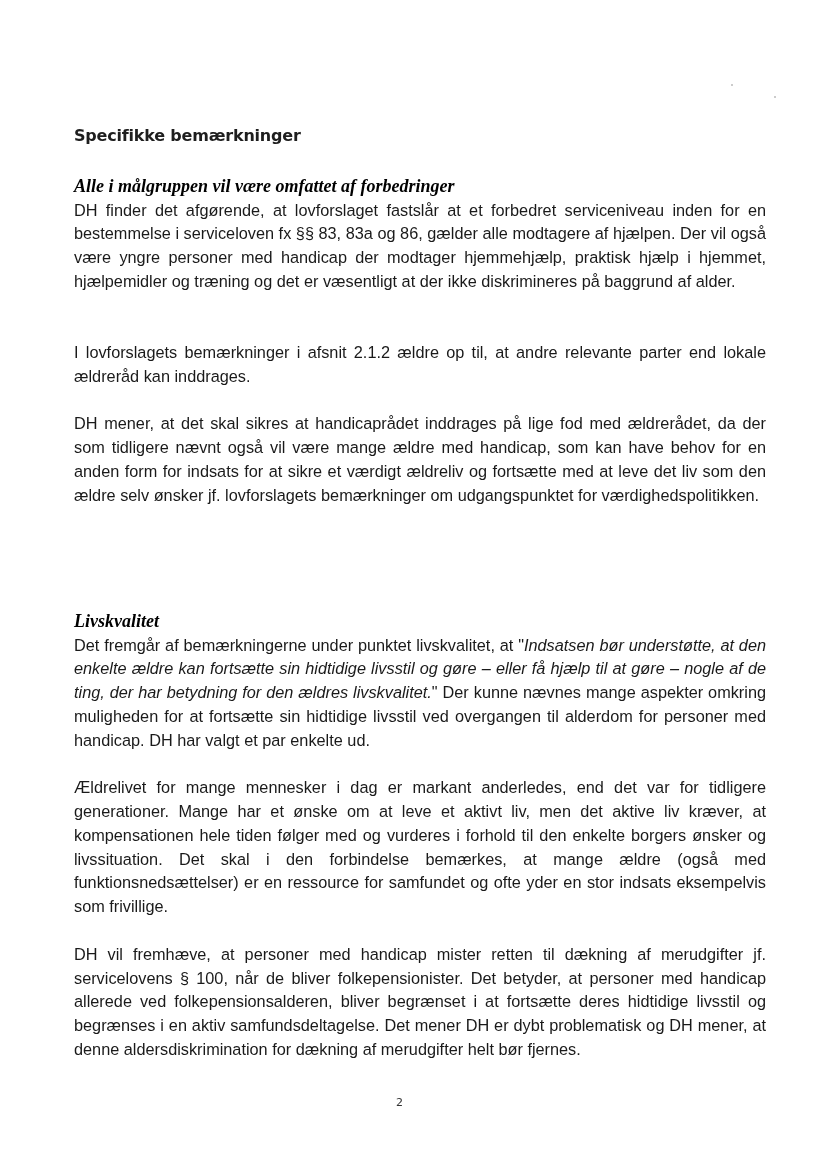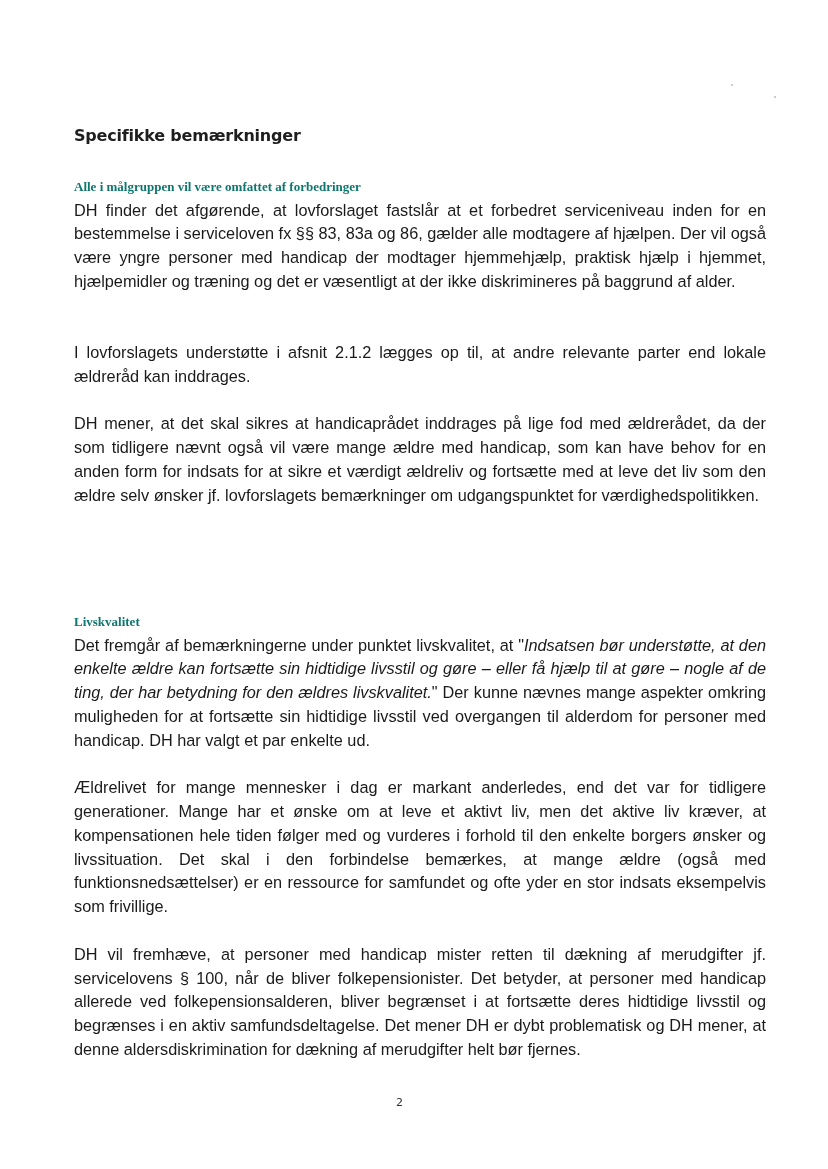--- a/index.html
+++ b/index.html
@@ -5,22 +5,22 @@
   html, body { margin: 0; padding: 0; background: #ffffff; }
   body { width: 828px; height: 1169px; position: relative; overflow: hidden; }
   .page { position: absolute; left: 0; top: 0; width: 828px; height: 936px; background: #fff; }
   .heading {
     position: absolute; left: 74px; top: 126px;
     font-family: "DejaVu Sans", sans-serif; font-weight: bold; font-size: 16px;
     color: #1e1e1e; letter-spacing: -0.2px;
   }
   .block { position: absolute; left: 74px; width: 692px; }
   .sub {
-    font-family: "Liberation Serif", serif; font-weight: bold;
-    font-size: 13px; color: #0f766e; line-height: 23.5px; display: block;
+    font-family: "Liberation Serif", serif; font-style: italic; font-weight: bold;
+    font-size: 18px; color: #000000; line-height: 23.5px; display: block;
   }
   .p {
     font-family: Liberation Sans, sans-serif; font-size: 16.3px; color: #1a1a1a;
     line-height: 23.8px; text-align: justify; margin: 0;
   }
   .p .it { font-style: italic; }
   .pagenum {
     position: absolute; left: 396px; top: 1096px;
     font-family: "DejaVu Sans", sans-serif; font-size: 11px; color: #333;
   }
@@ -34,21 +34,21 @@
   <span class="speck" style="left:774px;top:96px;"></span>
 
   <div class="heading">Specifikke bemærkninger</div>
 
   <div class="block" style="top:175px;">
     <span class="sub">Alle i målgruppen vil være omfattet af forbedringer</span>
     <p class="p">DH finder det afgørende, at lovforslaget fastslår at et forbedret serviceniveau inden for en bestemmelse i serviceloven fx §§ 83, 83a og 86, gælder alle modtagere af hjælpen. Der vil også være yngre personer med handicap der modtager hjemmehjælp, praktisk hjælp i hjemmet, hjælpemidler og træning og det er væsentligt at der ikke diskrimineres på baggrund af alder.</p>
   </div>
 
   <div class="block" style="top:341px;">
-    <p class="p">I lovforslagets understøtte i afsnit 2.1.2 lægges op til, at andre relevante parter end lokale ældreråd kan inddrages.</p>
+    <p class="p">I lovforslagets bemærkninger i afsnit 2.1.2 ældre op til, at andre relevante parter end lokale ældreråd kan inddrages.</p>
     <p class="p" style="margin-top:23.8px;">DH mener, at det skal sikres at handicaprådet inddrages på lige fod med ældrerådet, da der som tidligere nævnt også vil være mange ældre med handicap, som kan have behov for en anden form for indsats for at sikre et værdigt ældreliv og fortsætte med at leve det liv som den ældre selv ønsker jf. lovforslagets bemærkninger om udgangspunktet for værdighedspolitikken.</p>
   </div>
 
   <div class="block" style="top:610px;">
     <span class="sub">Livskvalitet</span>
     <p class="p"><span>Det fremgår af bemærkningerne under punktet livskvalitet, at "</span><span class="it">Indsatsen bør understøtte, at den enkelte ældre kan fortsætte sin hidtidige livsstil og gøre – eller få hjælp til at gøre – nogle af de ting, der har betydning for den ældres livskvalitet.</span><span>" Der kunne nævnes mange aspekter omkring muligheden for at fortsætte sin hidtidige livsstil ved overgangen til alderdom for personer med handicap. DH har valgt et par enkelte ud.</span></p>
     <p class="p" style="margin-top:23.8px;">Ældrelivet for mange mennesker i dag er markant anderledes, end det var for tidligere generationer. Mange har et ønske om at leve et aktivt liv, men det aktive liv kræver, at kompensationen hele tiden følger med og vurderes i forhold til den enkelte borgers ønsker og livssituation. Det skal i den forbindelse bemærkes, at mange ældre (også med funktionsnedsættelser) er en ressource for samfundet og ofte yder en stor indsats eksempelvis som frivillige.</p>
     <p class="p" style="margin-top:23.8px;">DH vil fremhæve, at personer med handicap mister retten til dækning af merudgifter jf. servicelovens § 100, når de bliver folkepensionister. Det betyder, at personer med handicap allerede ved folkepensionsalderen, bliver begrænset i at fortsætte deres hidtidige livsstil og begrænses i en aktiv samfundsdeltagelse. Det mener DH er dybt problematisk og DH mener, at denne aldersdiskrimination for dækning af merudgifter helt bør fjernes.</p>
   </div>
 

